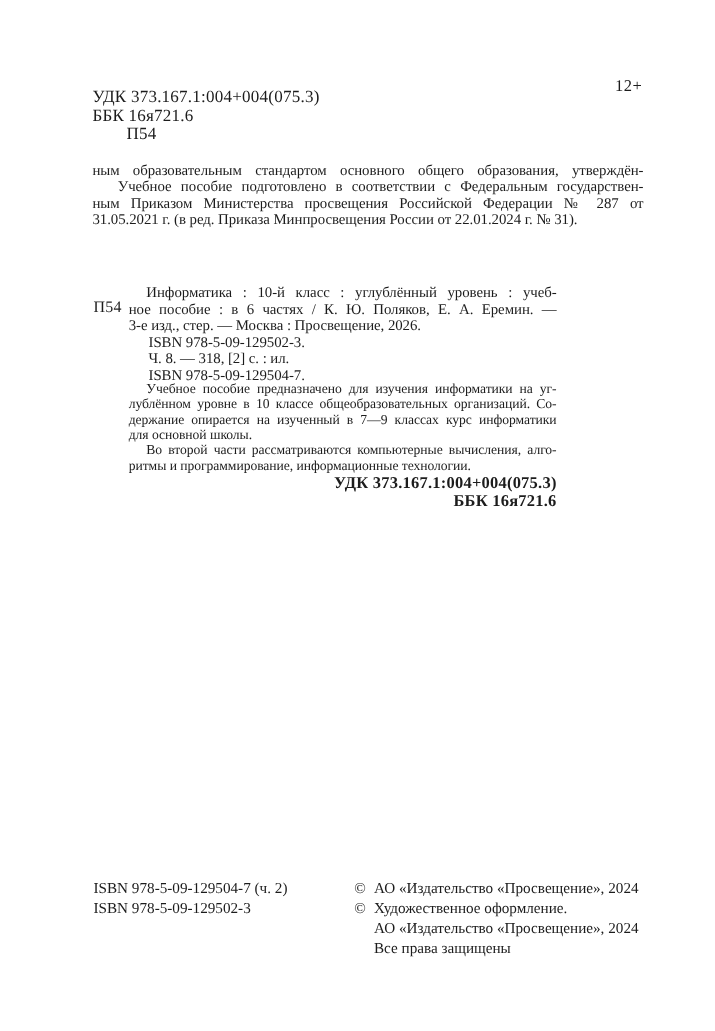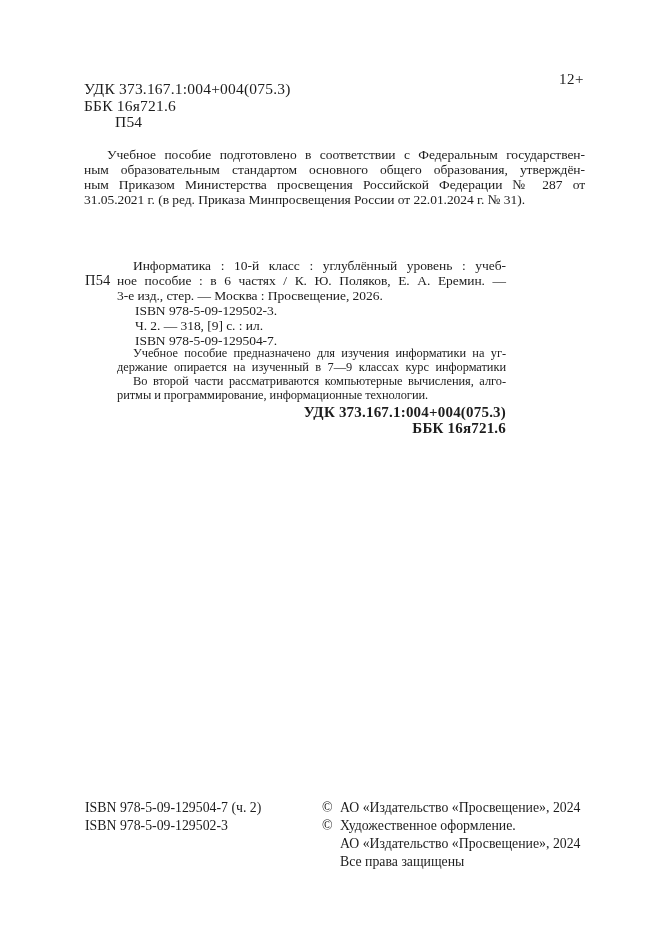--- a/index.html
+++ b/index.html
@@ -118,38 +118,40 @@
 
   <div class="age-badge">12+</div>
 
   <div class="top-codes">
     <div>УДК 373.167.1:004+004(075.3)</div>
     <div>ББК 16я721.6</div>
     <div class="sign-row">П54</div>
   </div>
 
   <div class="std-note">
+    <div class="jline">ным образовательным стандартом основного общего образования, утверждён-</div>
     <div class="jline ind23">Учебное пособие подготовлено в соответствии с Федеральным государствен-</div>
-    <div class="jline">ным образовательным стандартом основного общего образования, утверждён-</div>
     <div class="jline">ным Приказом Министерства просвещения Российской Федерации № 287 от</div>
     <div class="lline">31.05.2021 г. (в ред. Приказа Минпросвещения России от 22.01.2024 г. № 31).</div>
   </div>
 
   <div class="catalog">
     <span class="card-sign">П54</span>
     <div class="jline ind16">Информатика : 10-й класс : углублённый уровень : учеб-</div>
     <div class="jline">ное пособие : в 6 частях / К. Ю. Поляков, Е. А. Еремин. —</div>
     <div class="lline">3-е изд., стер. — Москва : Просвещение, 2026.</div>
     <div class="detail">ISBN 978-5-09-129502-3.</div>
-    <div class="detail">Ч. 2. — 318, [9] с. : ил.</div>
+    <div class="detail">Ч. 8. — 318, [2] с. : ил.</div>
     <div class="detail">ISBN 978-5-09-129504-7.</div>
 
     <div class="annotation">
       <div class="jline ind16">Учебное пособие предназначено для изучения информатики на уг-</div>
+      <div class="jline">лублённом уровне в 10 классе общеобразовательных организаций. Со-</div>
       <div class="jline">держание опирается на изученный в 7—9 классах курс информатики</div>
+      <div class="lline">для основной школы.</div>
       <div class="jline ind16">Во второй части рассматриваются компьютерные вычисления, алго-</div>
       <div class="lline">ритмы и программирование, информационные технологии.</div>
     </div>
 
     <div class="codes">
       <div>УДК 373.167.1:004+004(075.3)</div>
       <div>ББК 16я721.6</div>
     </div>
   </div>
 

